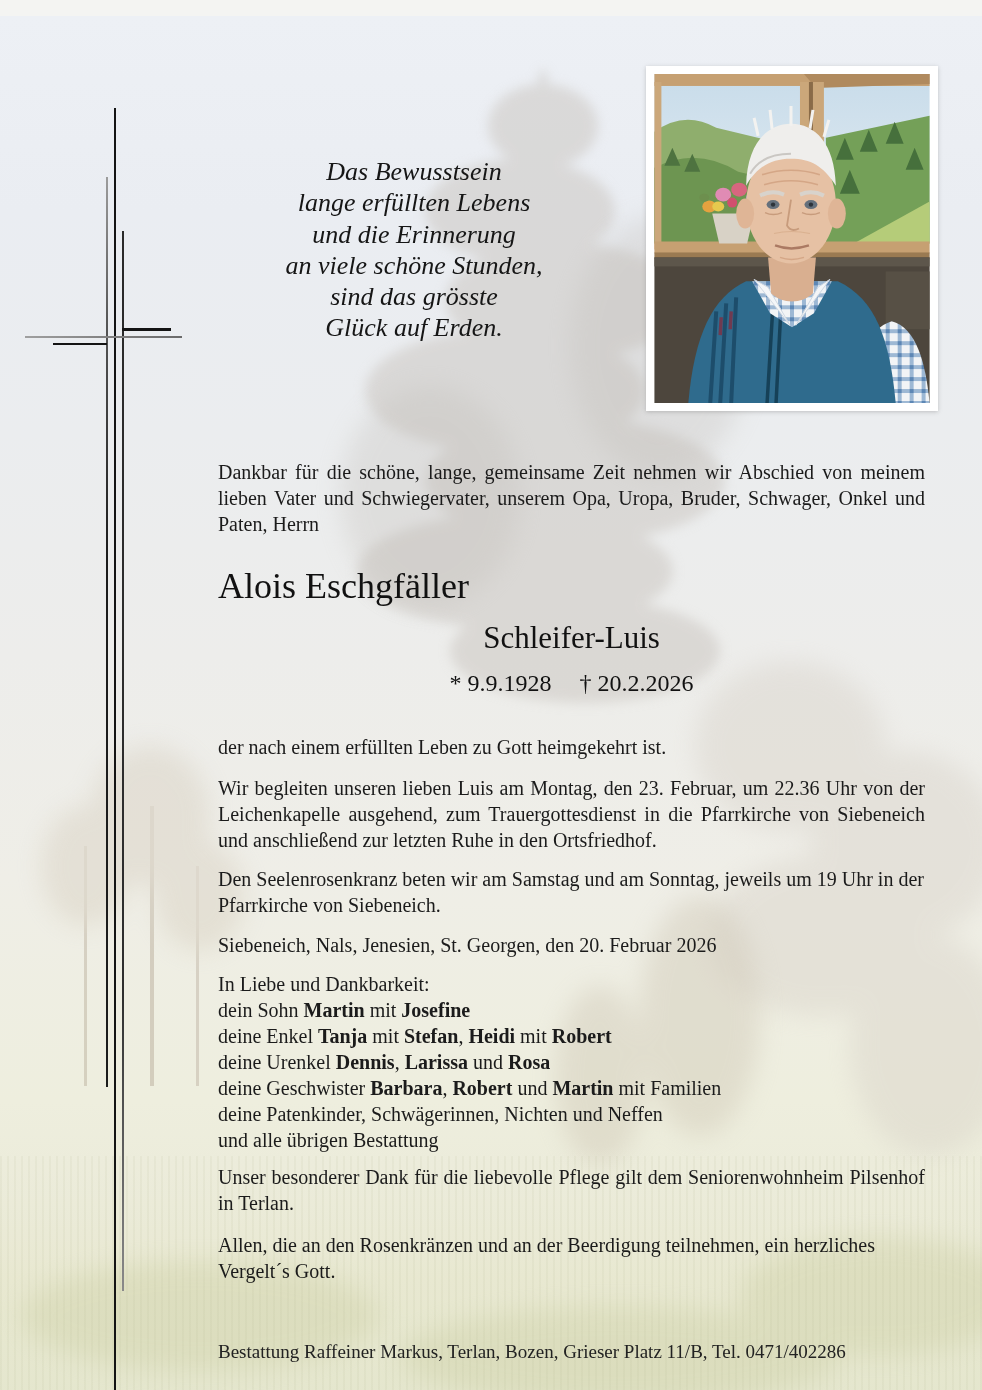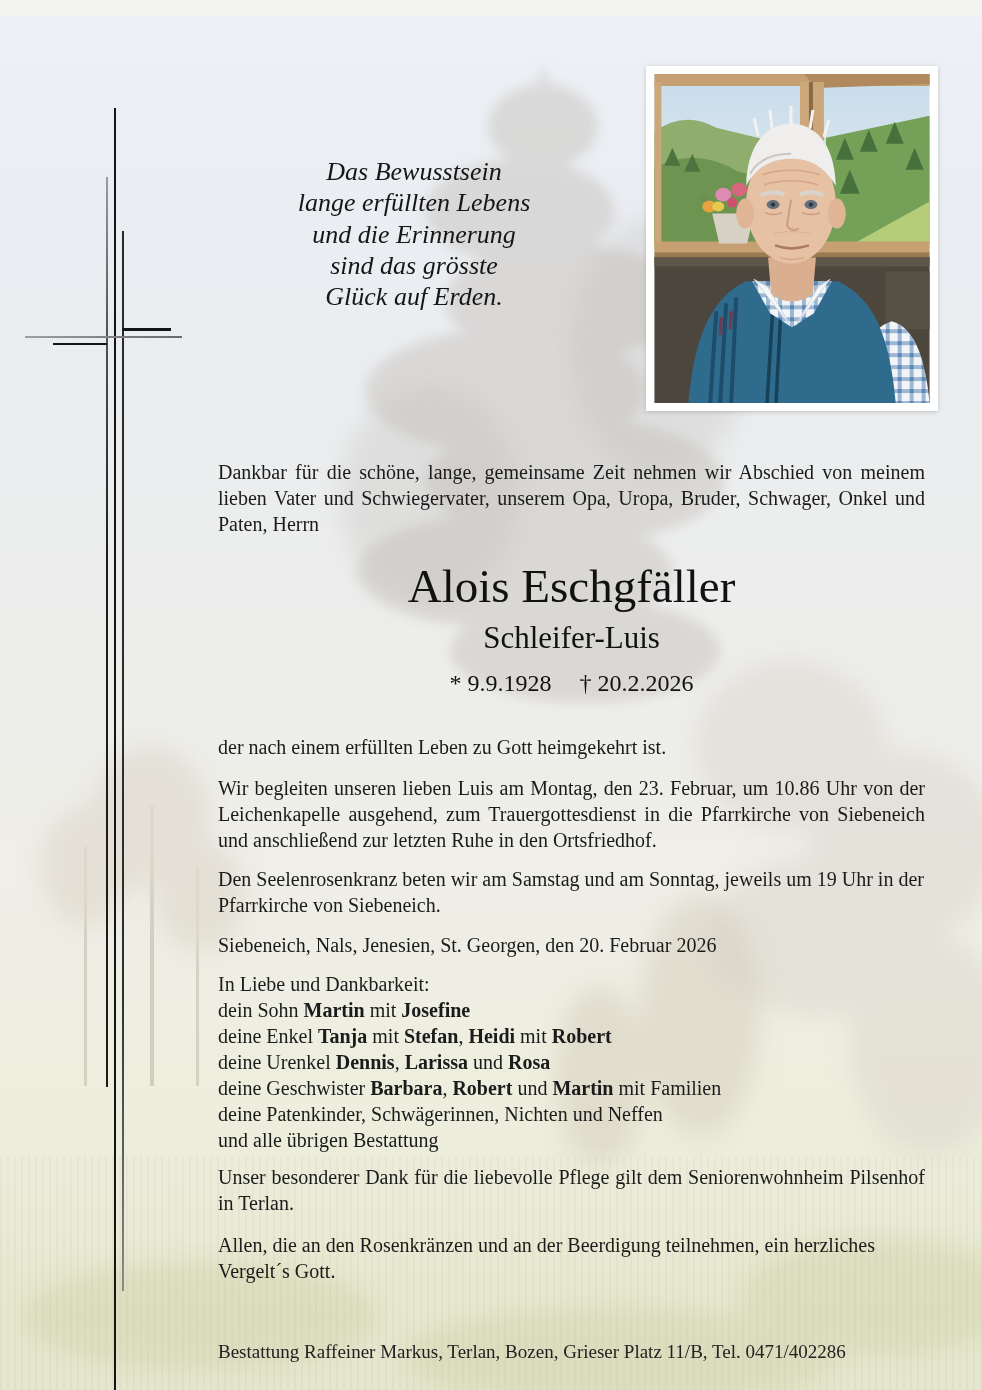--- a/index.html
+++ b/index.html
@@ -44,21 +44,21 @@
     position:absolute;left:646px;top:50px;width:292px;height:345px;z-index:3;
     background:#ffffff;box-sizing:border-box;padding:8px;
     box-shadow:0 1px 4px rgba(110,110,110,.35);
   }
   #photo-frame svg{display:block;}
   
   .col{position:absolute;left:218px;width:707px;z-index:3;
        font-size:20px;line-height:26px;color:#1b1b1b;}
   .justify{text-align:justify;}
   #intro{top:443px;}
-  #deceased-name{top:544px;text-align:center;font-size:47px;line-height:52px;color:#111;}
+  #deceased-name{top:544px;text-align:left;font-size:36px;line-height:52px;color:#111;}
   #deceased-nickname{top:605px;text-align:center;font-size:31px;line-height:34px;color:#111;}
   #dates{top:653px;font-size:24px;line-height:28px;display:flex;justify-content:center;gap:28px;color:#111;}
   #p-homecoming{top:718px;}
   #p-funeral{top:759px;}
   #p-rosary{top:850px;}
   #p-places{top:916px;}
   #mourners{top:955px;}
   #p-thanks{top:1148px;}
   #p-vergelts{top:1216px;}
   #footer-line{position:absolute;left:218px;top:1326px;z-index:3;
@@ -138,20 +138,21 @@
     <div class="cross-line cl-v3"></div>
     <div class="cross-line cl-h1"></div>
     <div class="cross-line cl-h2"></div>
     <div class="cross-line cl-h3"></div>
   </div>
 
   <div id="poem">
       <div class="line">Das Bewusstsein</div>
       <div class="line">lange erfüllten Lebens</div>
       <div class="line">und die Erinnerung</div>
+      <div class="line">an viele schöne Stunden,</div>
       <div class="line">sind das grösste</div>
       <div class="line">Glück auf Erden.</div>
     </div>
 
   <div id="photo-frame">
     <svg width="276" height="329" viewBox="0 0 276 330">
       <defs>
         <linearGradient id="skyg" x1="0" y1="0" x2="0" y2="1">
           <stop offset="0" stop-color="#c8dcea"></stop>
             <stop offset="1" stop-color="#e7eef3"></stop>
@@ -238,21 +239,21 @@
 
   <div id="deceased-nickname" class="col">Schleifer-Luis</div>
 
   <div id="dates" class="col">
     <span>* 9.9.1928</span>
     <span>† 20.2.2026</span>
   </div>
 
   <div id="p-homecoming" class="col">der nach einem erfüllten Leben zu Gott heimgekehrt ist.</div>
 
-  <div id="p-funeral" class="col justify">Wir begleiten unseren lieben Luis am Montag, den 23. Februar, um 10.86 Uhr von der Leichenkapelle ausgehend, zum Trauergottesdienst in die Pfarrkirche von Siebeneich und anschließend zur letzten Ruhe in den Ortsfriedhof.</div>
+  <div id="p-funeral" class="col justify">Wir begleiten unseren lieben Luis am Montag, den 23. Februar, um 22.36 Uhr von der Leichenkapelle ausgehend, zum Trauergottesdienst in die Pfarrkirche von Siebeneich und anschließend zur letzten Ruhe in den Ortsfriedhof.</div>
 
   <div id="p-rosary" class="col">Den Seelenrosenkranz beten wir am Samstag und am Sonntag, jeweils um 19 Uhr in der Pfarrkirche von Siebeneich.</div>
 
   <div id="p-places" class="col">Siebeneich, Nals, Jenesien, St. Georgen, den 20. Februar 2026</div>
 
   <div id="mourners" class="col">
     <div class="line">In Liebe und Dankbarkeit:</div>
     <div>
         <div class="line"><span>dein Sohn </span><b>Martin</b><span> mit </span><b>Josefine</b></div>
         <div class="line"><span>deine Enkel </span><b>Tanja</b><span> mit </span><b>Stefan</b><span>, </span><b>Heidi</b><span> mit </span><b>Robert</b></div>

